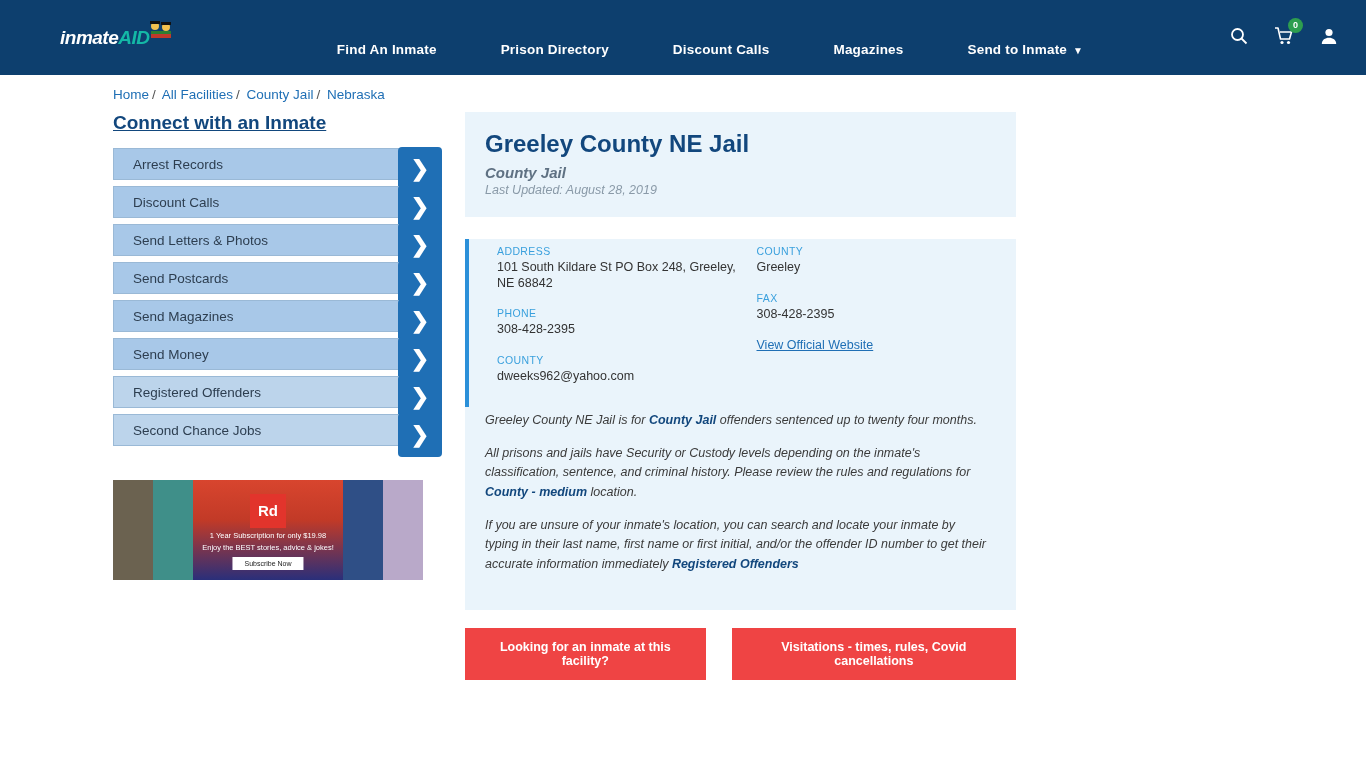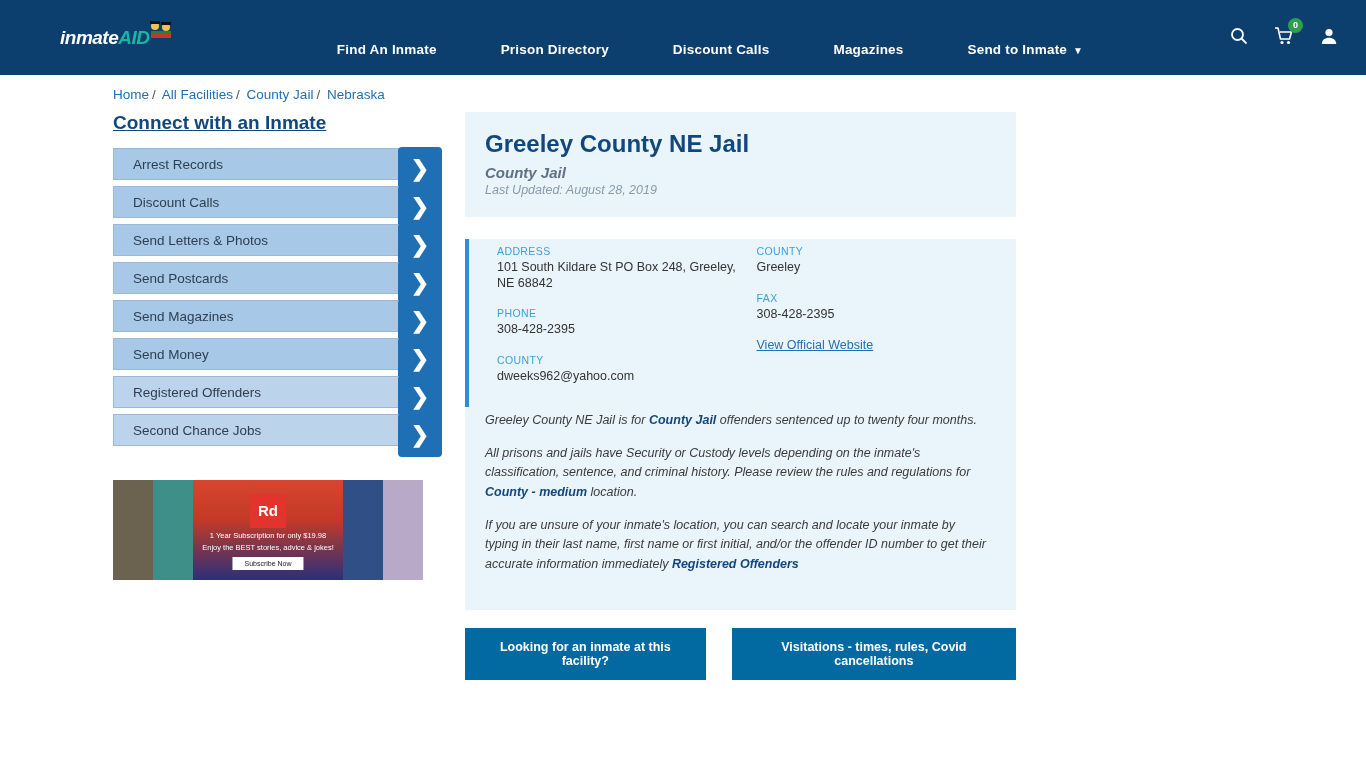--- a/index.html
+++ b/index.html
@@ -259,21 +259,21 @@
     font-style: italic;
     text-decoration: none;
     cursor: pointer;
   }
   .cta-row {
     margin-top: 18px;
     display: flex;
     gap: 26px;
   }
   .cta {
-    background: #0369a1;
+    background: #ef4444;
     color: #fff;
     font-size: 12.5px;
     font-weight: bold;
     padding: 12px 16px;
     border: 0;
     cursor: pointer;
     font-family: "Liberation Sans", sans-serif;
   }
 </style>
 </head>

